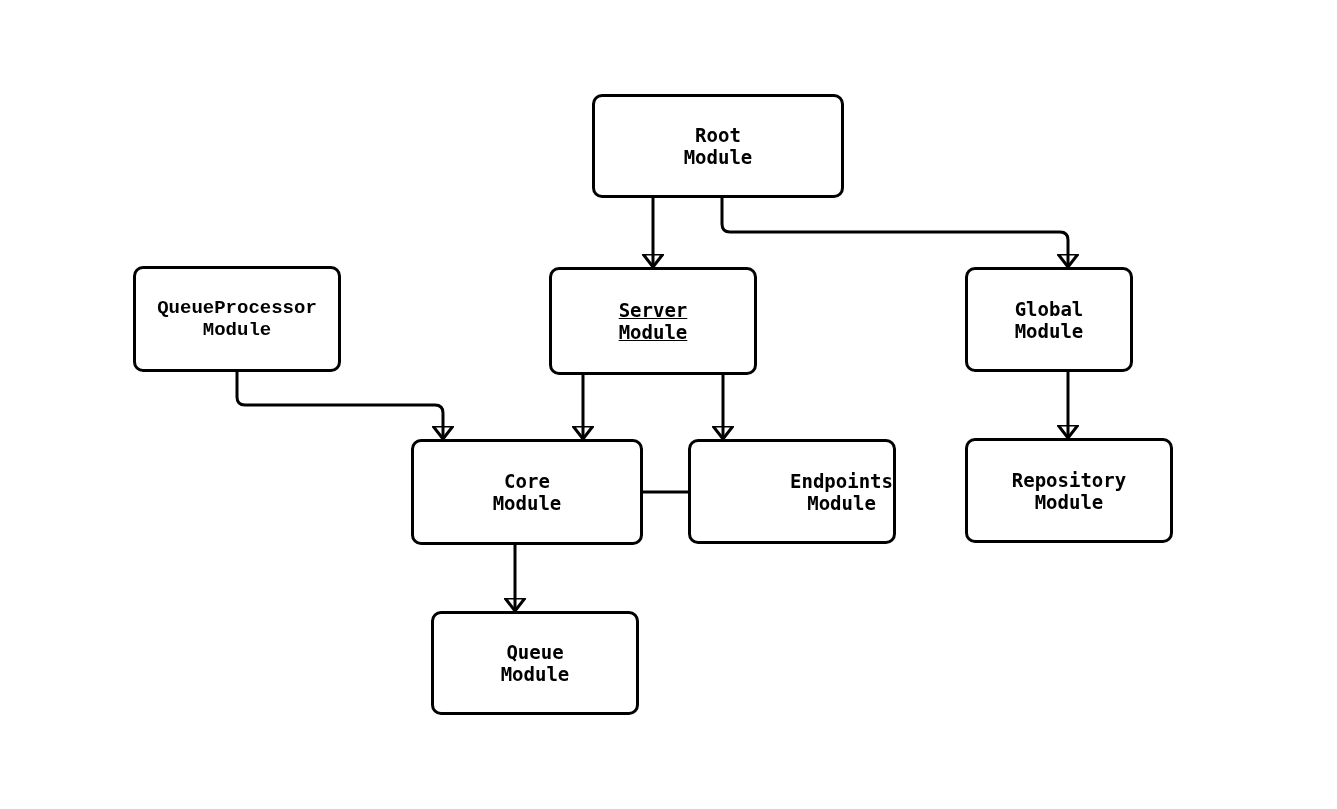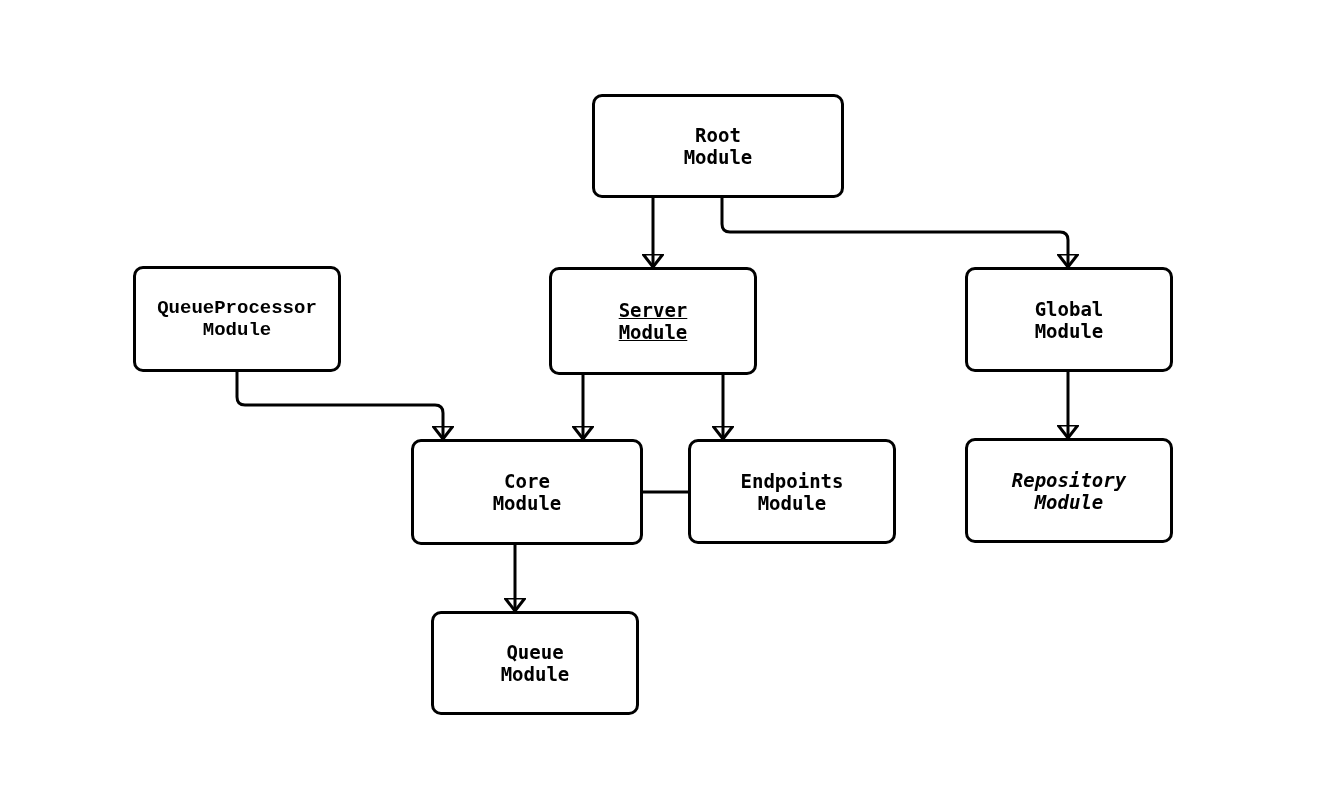--- a/index.html
+++ b/index.html
@@ -79,36 +79,36 @@
   <div class="node" style="left:133px; top:266px; width:208px; height:106px;font-family:Liberation Mono, monospace;">
     <span class="label">QueueProcessor
 Module</span>
   </div>
 
   <div class="node" style="left:549px; top:267px; width:208px; height:108px;text-decoration:underline;">
     <span class="label">Server
 Module</span>
   </div>
 
-  <div class="node" style="left:965px; top:267px; width:208px; height:105px;">
+  <div class="node" style="left:965px; top:267px; width:168px; height:105px;">
     <span class="label">Global
 Module</span>
   </div>
 
   <div class="node" style="left:411px; top:439px; width:232px; height:106px;">
     <span class="label">Core
 Module</span>
   </div>
 
-  <div class="node" style="left:688px; top:439px; width:208px; height:105px;">
+  <div class="node" style="left:688px; top:439px; width:208px; height:105px;justify-content:flex-end;">
     <span class="label">Endpoints
 Module</span>
   </div>
 
-  <div class="node" style="left:965px; top:438px; width:208px; height:105px;font-style:italic;">
+  <div class="node" style="left:965px; top:438px; width:208px; height:105px;">
     <span class="label">Repository
 Module</span>
   </div>
 
   <div class="node" style="left:431px; top:611px; width:208px; height:104px;">
     <span class="label">Queue
 Module</span>
   </div>
 
 </div>

